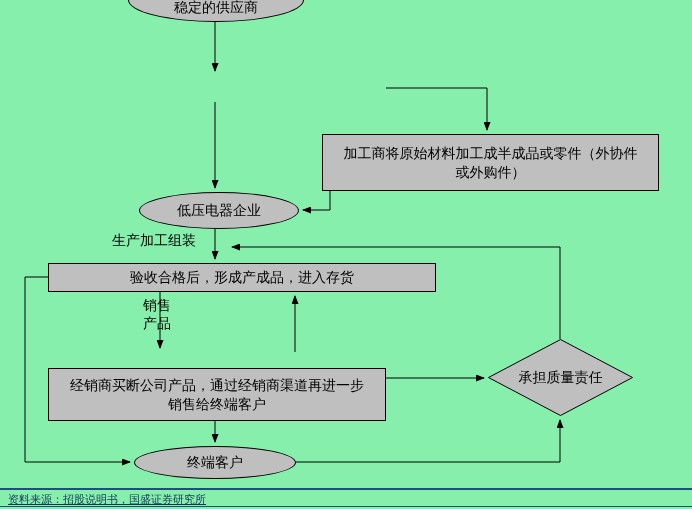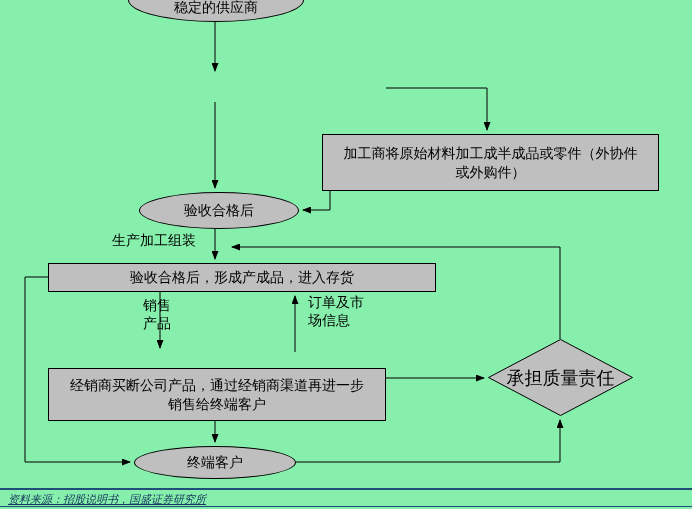--- a/index.html
+++ b/index.html
@@ -16,42 +16,42 @@
   .pre{white-space:pre-line}
 
   .floating-label{position:absolute;font-size:14px;line-height:1.25;color:#000}
 
   #connector-layer{position:absolute;left:0;top:0;width:692px;height:509px;pointer-events:none}
   polyline.edge{fill:none;stroke:#000;stroke-width:1}
 
   .diamond-wrap{position:absolute;left:488px;top:339px;width:145px;height:77px;
     display:flex;align-items:center;justify-content:center}
   .diamond-wrap svg{position:absolute;left:0;top:0;width:100%;height:100%}
-  .diamond-wrap .diamond-label{position:relative;z-index:1;font-size:18px}
+  .diamond-wrap .diamond-label{position:relative;z-index:1;font-size:14px}
 
   
   #node-supplier{left:128px;top:-22px;width:176px;height:44px;
     align-items:flex-end;padding-bottom:5px}
 
   #node-materials{left:48px;top:75px;width:338px;height:27px}
   #node-processor{left:322px;top:134px;width:337px;height:57px}
   #node-company{left:139px;top:192px;width:160px;height:37px}
   #node-inventory{left:48px;top:263px;width:388px;height:29px}
   #node-distributor{left:48px;top:368px;width:338px;height:53px}
   #node-end-customer{left:134px;top:446px;width:162px;height:33px}
 
   #label-production{left:112px;top:232px}
   #label-sell{left:143px;top:297px;white-space:pre-line}
   #label-orders{left:308px;top:294px;white-space:pre-line}
 
   .divider{position:absolute;left:0;width:692px;background:var(--divider,#1f4e79)}
   #divider-top{top:488px;height:2px}
   #divider-bottom{top:506px;height:1px}
   #footer-source{position:absolute;left:8px;top:492px;font-size:11px;
-    font-style:italic;text-decoration:underline;color:var(--footer-color,#17375e);
+    text-decoration:underline;color:var(--footer-color,#17375e);
     font-family:"Liberation Serif","DejaVu Serif",serif}
 </style>
 </head>
 <body>
 
 <div id="canvas">
 
   <svg id="connector-layer" viewBox="0 0 692 509" xmlns="http://www.w3.org/2000/svg">
     <defs>
       <marker id="ah" markerWidth="9" markerHeight="7" refX="8" refY="3.5" orient="auto" markerUnits="userSpaceOnUse">
@@ -76,21 +76,21 @@
     <span>稳定的供应商</span>
   </div>
 
 
   <div class="node" id="node-processor">
     <span class="pre">加工商将原始材料加工成半成品或零件（外协件
 或外购件）</span>
   </div>
 
   <div class="node ellipse" id="node-company">
-    <span>验收合格后</span>
+    <span>低压电器企业</span>
   </div>
 
   <div class="node" id="node-inventory">
     <span>验收合格后，形成产成品，进入存货</span>
   </div>
 
   <div class="node" id="node-distributor">
     <span class="pre">经销商买断公司产品，通过经销商渠道再进一步
 销售给终端客户</span>
   </div>
@@ -102,20 +102,18 @@
   <div class="diamond-wrap">
     <svg viewBox="0 0 145 77" preserveAspectRatio="none">
       <polygon points="72.5,0.5 144.5,38.5 72.5,76.5 0.5,38.5" fill="var(--shape-fill,#bfbfbf)" stroke="var(--shape-border,#000)" stroke-width="1"></polygon>
     </svg>
     <span class="diamond-label">承担质量责任</span>
   </div>
 
   <div class="floating-label" id="label-production">生产加工组装</div>
   <div class="floating-label" id="label-sell">销售
 产品</div>
-  <div class="floating-label" id="label-orders">订单及市
-场信息</div>
 
   <div class="divider" id="divider-top"></div>
   <div id="footer-source">资料来源：招股说明书，国盛证券研究所</div>
   <div class="divider" id="divider-bottom"></div>
 
 </div>
 
 </body></html>

